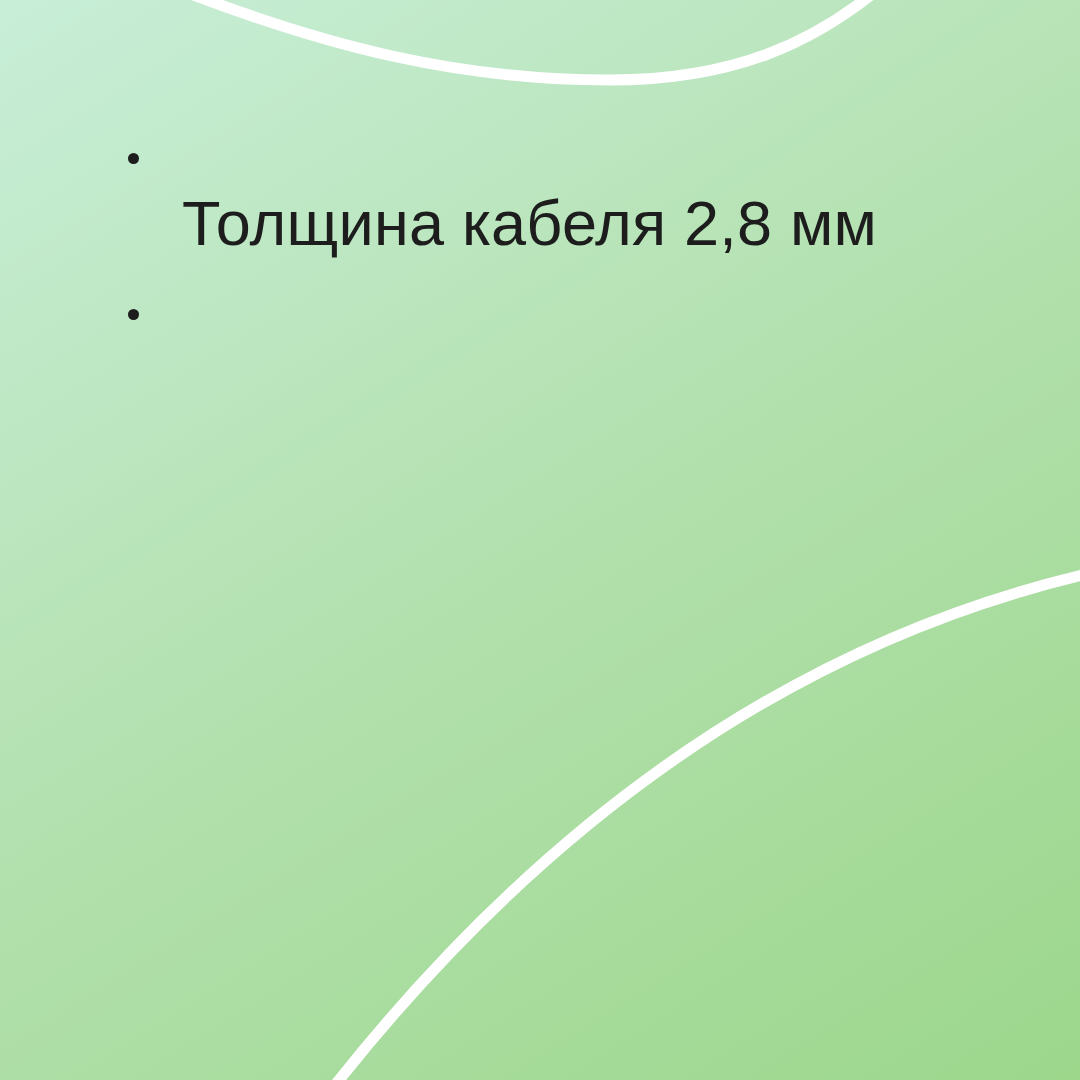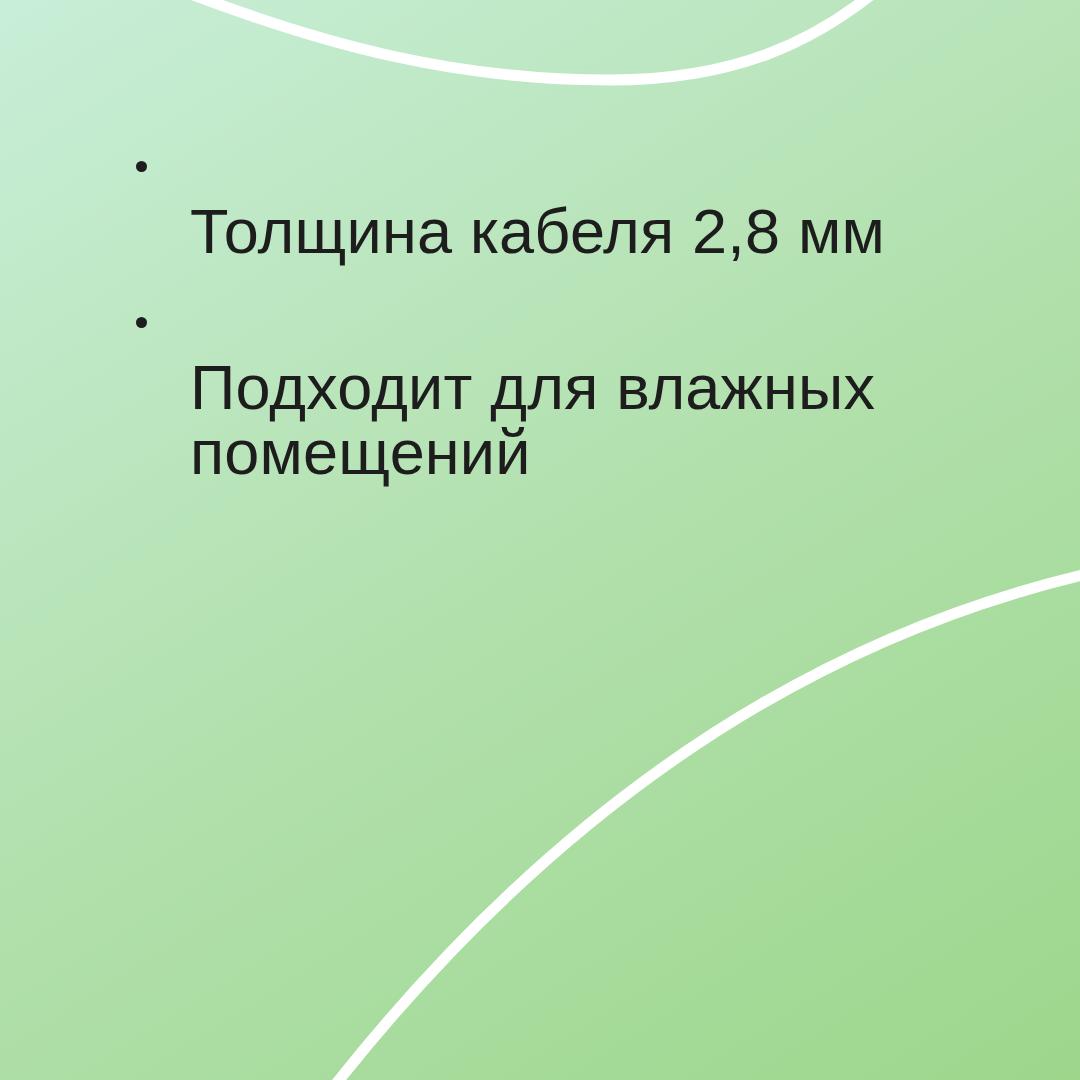--- a/index.html
+++ b/index.html
@@ -39,21 +39,21 @@
     fill: none;
     stroke: var(--curve);
     stroke-width: 11;
     stroke-linecap: round;
   }
   .features-list {
     position: absolute;
     left: 100px;
     top: 120px;
     width: 890px;
-    margin: 14px;
+    margin: 6px;
     padding: 0;
     list-style: none;
   }
   .feature-item {
     position: relative;
     padding-left: 76px;
     margin: 0 0 26px 0;
     font-size: 63px;
     line-height: 65px;
     color: var(--text);
@@ -81,19 +81,18 @@
   <svg class="decor" viewBox="0 0 1080 1080">
     <path d="M 175 -12 C 330 48, 460 80, 610 80 C 735 80, 815 42, 882 -14"></path>
     <path d="M 1096 572 Q 660 670 328 1094"></path>
   </svg>
 
   <ul class="features-list">
     <li class="feature-item">
       <span class="bullet-dot"></span><span>Толщина кабеля 2,8 мм</span>
     </li>
     <li class="feature-item">
-      <span class="bullet-dot"></span><span>Подходит для влажных
-помещений</span>
+      <span class="bullet-dot"></span>
     </li>
 
   </ul>
 
 </div>
 
 </body></html>

